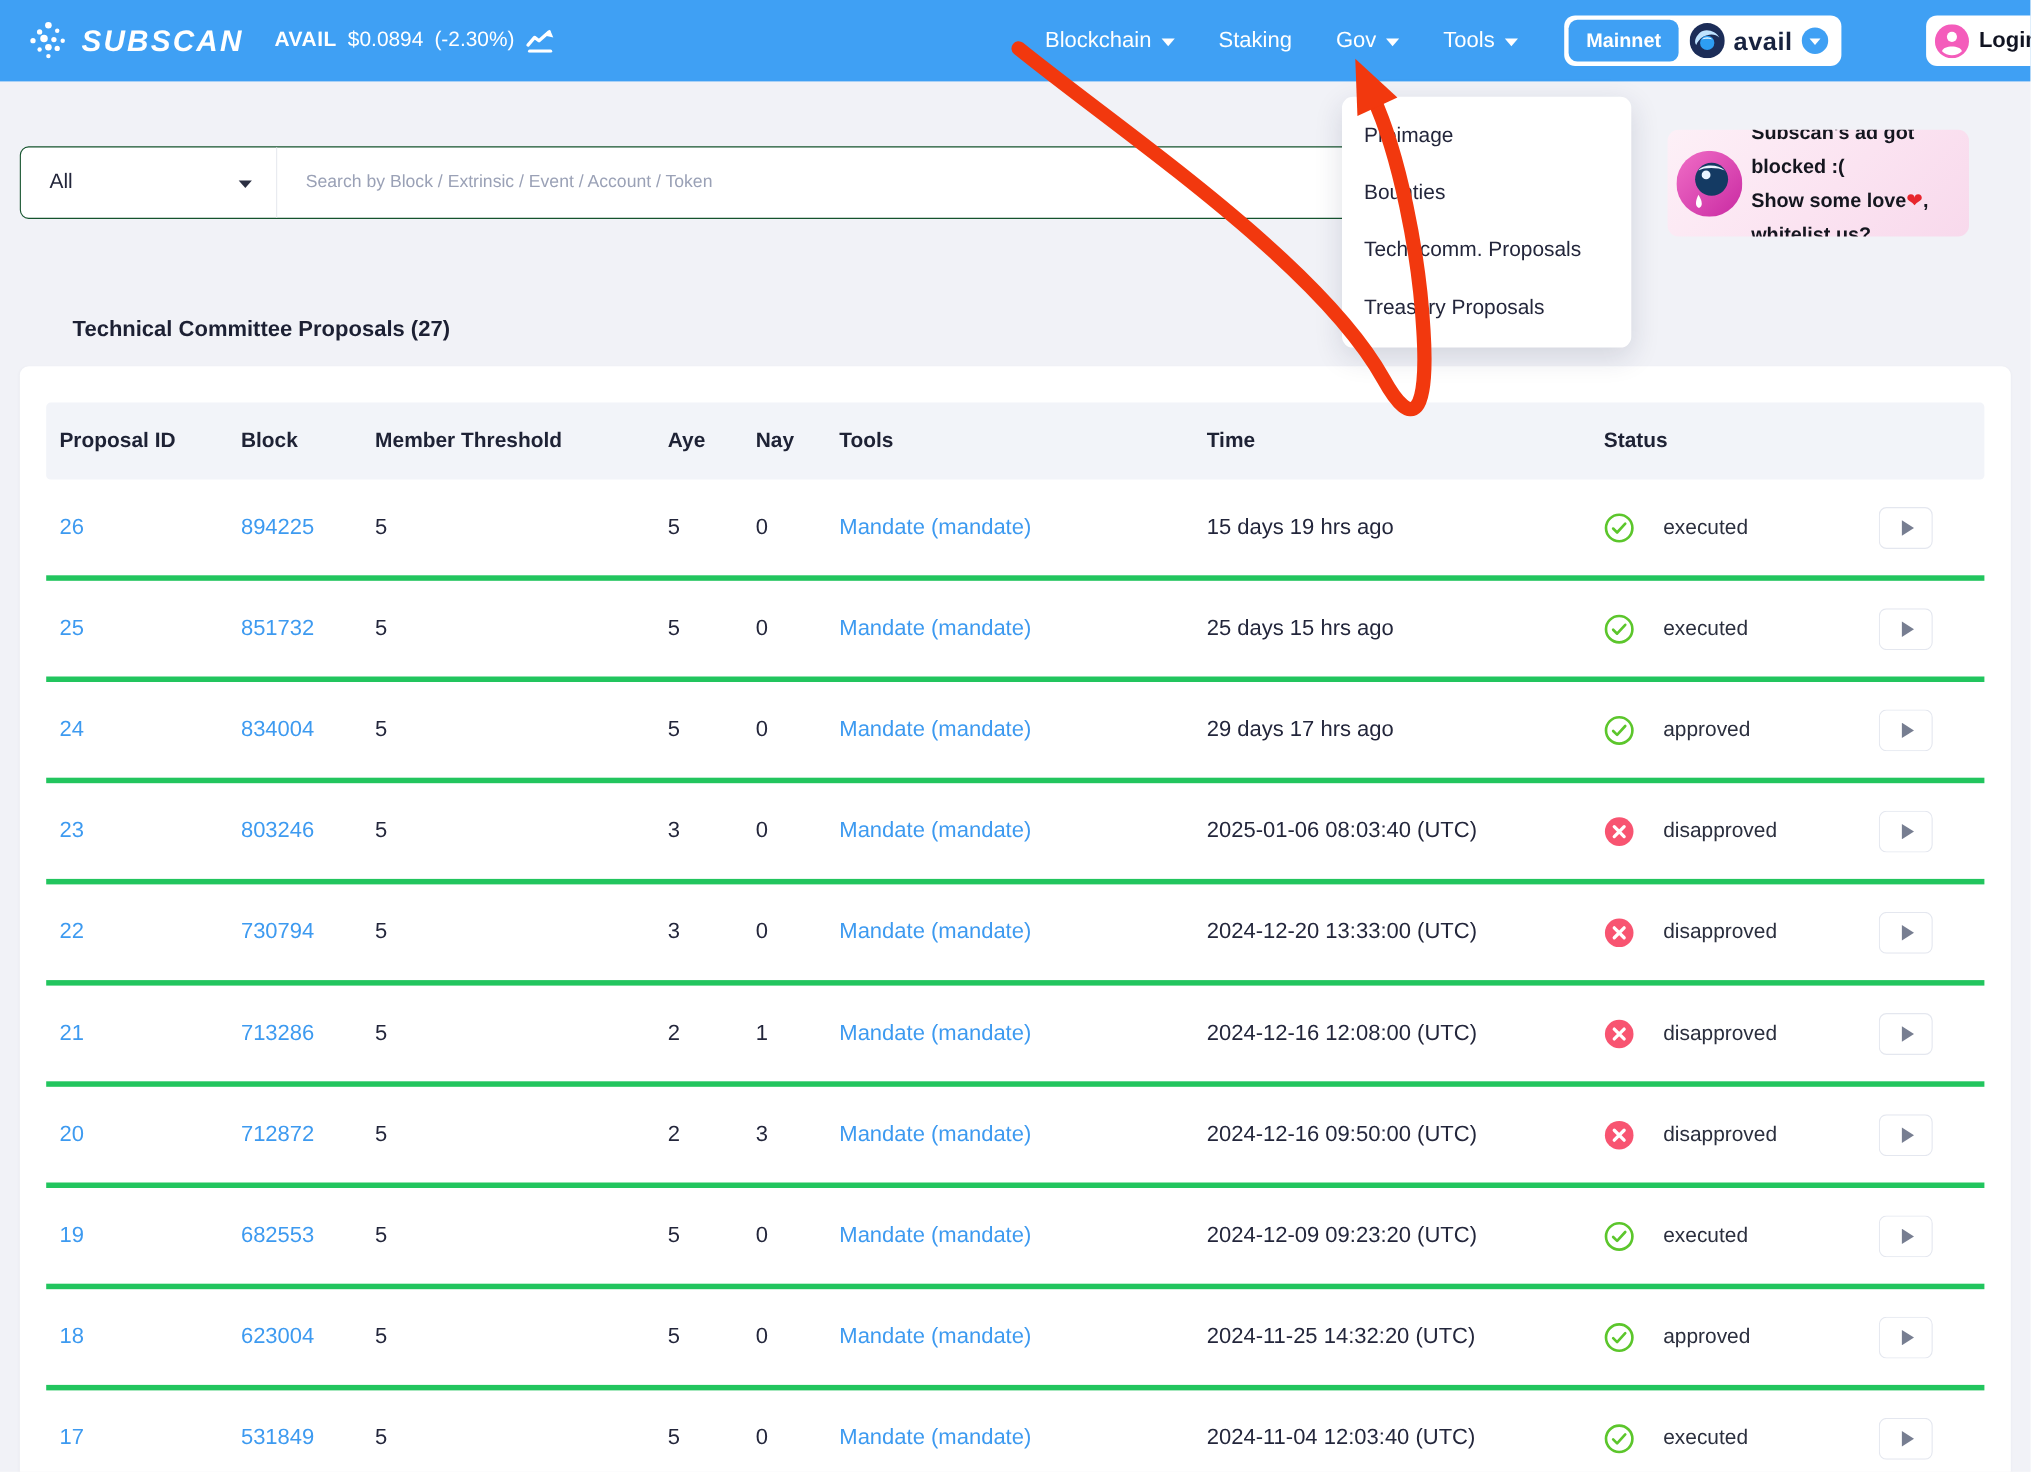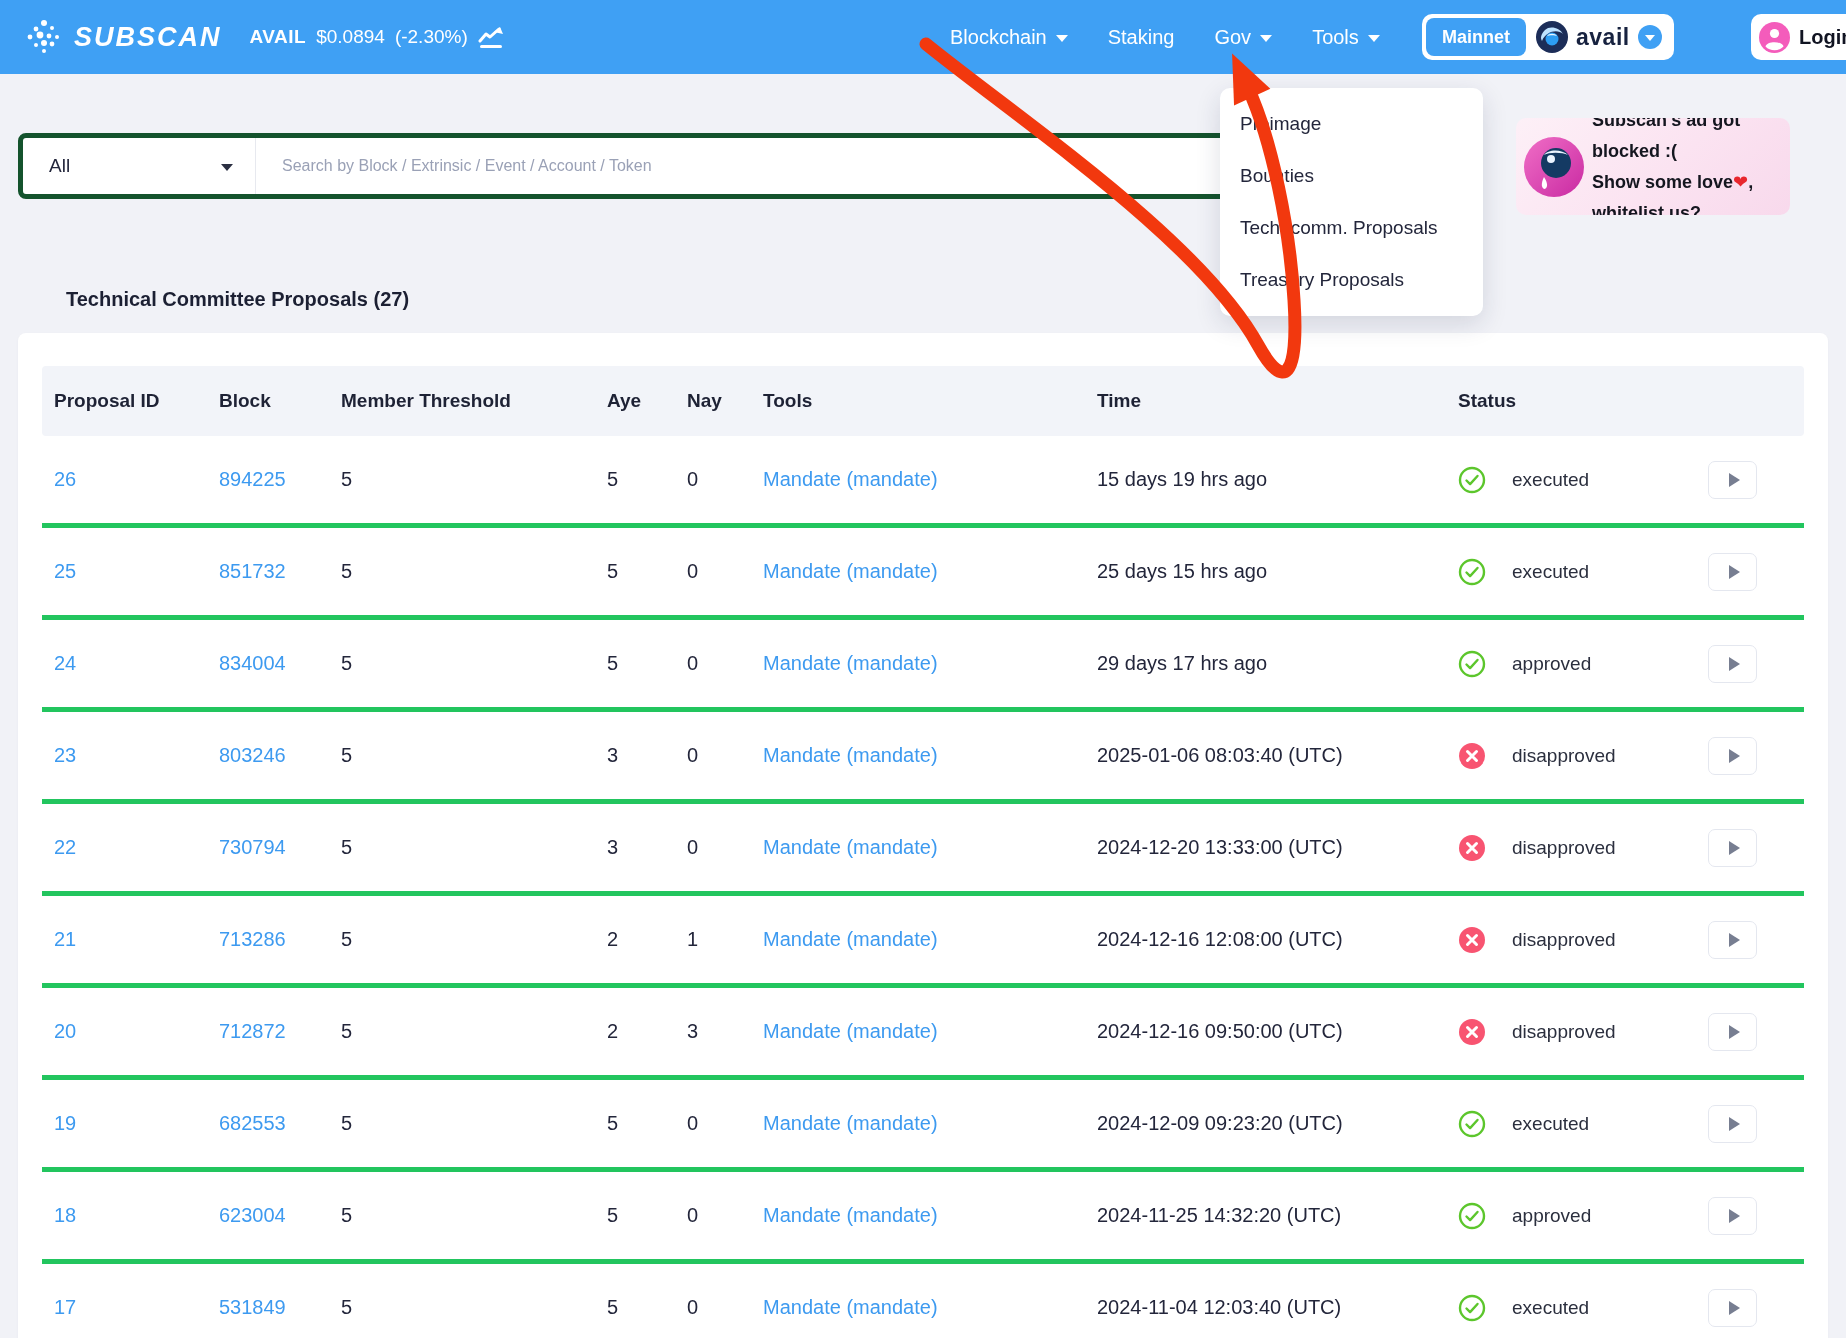--- a/index.html
+++ b/index.html
@@ -21,21 +21,21 @@
   .caret-down{width:0;height:0;border-left:6px solid transparent;border-right:6px solid transparent;border-top:7px solid #fff;margin-top:3px;}
   .network-pill{position:absolute;left:1422px;top:14px;height:46px;background:#fff;border-radius:10px;display:flex;align-items:center;padding:4px;box-sizing:border-box;gap:10px;}
   .mainnet-btn{background:#3fa0f4;color:#fff;font-size:18px;font-weight:700;border:none;border-radius:8px;height:38px;padding:0 16px;cursor:pointer;}
   .avail-wrap{display:flex;align-items:center;gap:8px;padding-right:8px;}
   .avail-name{font-size:23px;font-weight:700;color:#17223f;letter-spacing:.5px;}
   .chev-circle{width:24px;height:24px;border-radius:50%;background:#3fa0f4;display:flex;align-items:center;justify-content:center;}
   .chev-circle .caret-down{border-left-width:5px;border-right-width:5px;border-top-width:6px;margin-top:2px;}
   .login-pill{position:absolute;left:1715px;top:14px;height:46px;background:#fff;border-radius:10px;display:flex;align-items:center;gap:9px;padding:0 14px 0 8px;cursor:pointer;margin-left:36px;}
   .login-label{font-size:20px;font-weight:700;color:#111422;}
   
-  .search-bar{position:absolute;left:18px;top:133px;width:1442px;height:66px;background:#fff;border:5px solid #14532d;border-radius:8px;display:flex;align-items:center;box-sizing:border-box;}
+  .search-bar{position:absolute;left:18px;top:133px;width:1442px;height:66px;background:#fff;border:1px solid #14532d;border-radius:8px;display:flex;align-items:center;box-sizing:border-box;}
   .search-filter{width:233px;height:100%;display:flex;align-items:center;justify-content:space-between;padding:0 22px 0 26px;box-sizing:border-box;border-right:1px solid #e7e9ef;cursor:pointer;}
   .search-filter-label{font-size:19px;color:#23263b;}
   .search-filter .caret-down{border-top-color:#2b2f42;border-left-width:6px;border-right-width:6px;border-top-width:7px;}
   .search-input{flex:1;height:100%;border:none;outline:none;background:transparent;font-size:16px;color:#23263b;padding:0 0 0 26px;font-family:"Liberation Sans","DejaVu Sans",sans-serif;}
   .search-input::placeholder{color:#9aa1b6;}
   
   .ad-banner{position:absolute;left:1483px;top:118px;width:274px;height:97px;border-radius:10px;background:linear-gradient(135deg,#fdf0f7 0%,#fbe3f1 55%,#f8d9ec 100%);display:flex;align-items:center;overflow:hidden;margin-left:33px;}
   .ad-icon{position:absolute;left:8px;top:19px;}
   .ad-text{margin-left:76px;font-size:18px;font-weight:700;color:#14161f;line-height:31px;}
   .heart{color:#e8262d;}

